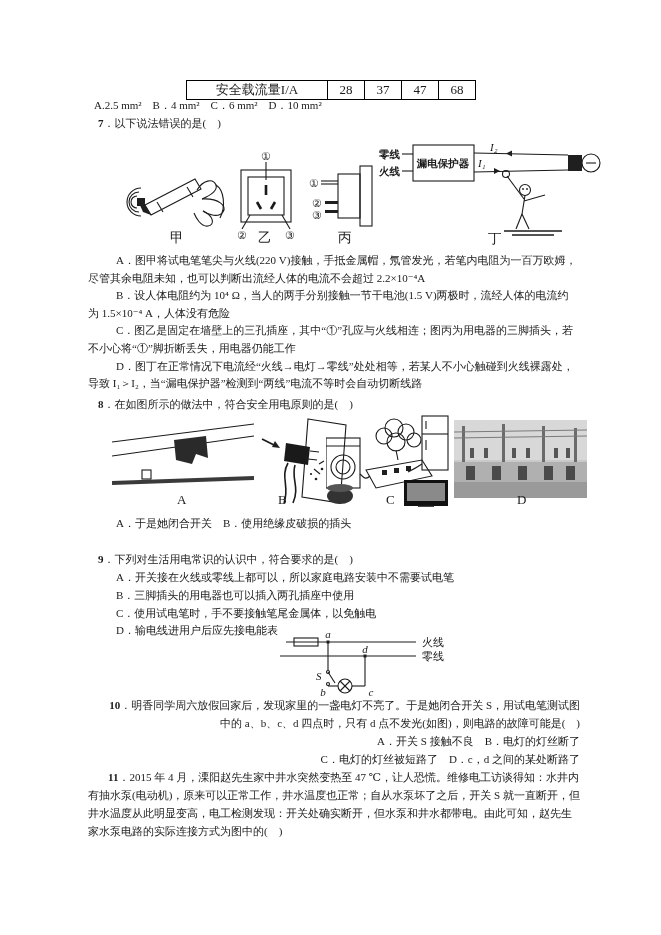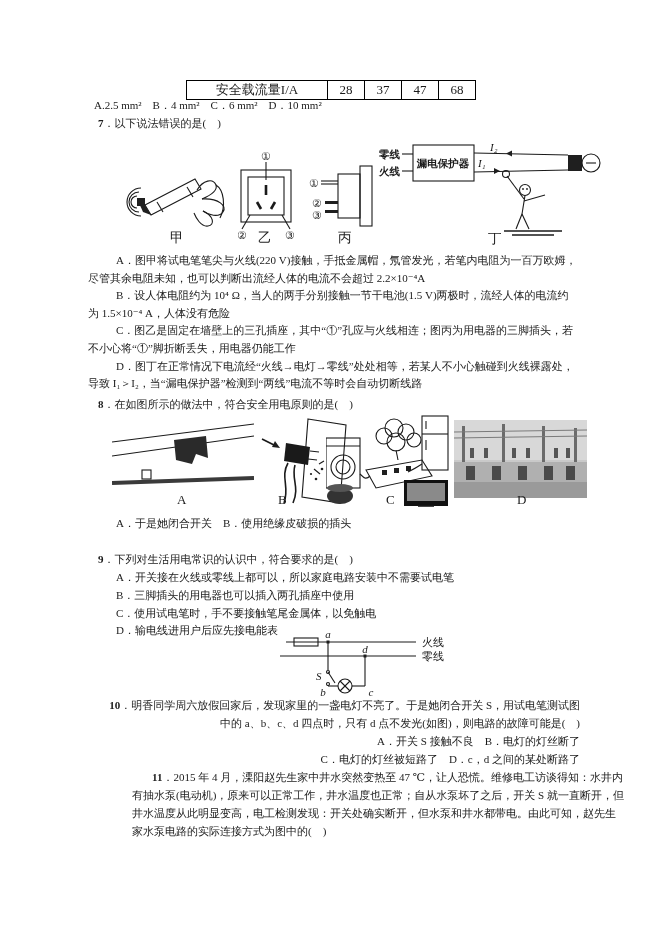--- a/index.html
+++ b/index.html
@@ -249,17 +249,17 @@
     <text class="svgtxt-i" x="45" y="68" text-anchor="middle">b</text>
     <text class="svgtxt-i" x="93" y="68" text-anchor="middle">c</text>
   </svg>
 
   <div class="abs txt" style="left:88px;top:696px;width:492px;line-height:18px;text-align:right;">
     <p style="text-indent:20px;"><span class="q-num">10</span><span>．明香同学周六放假回家后，发现家里的一盏电灯不亮了。于是她闭合开关 S，用试电笔测试图中的 a、b、c、d 四点时，只有 d 点不发光(如图)，则电路的故障可能是(　)</span></p>
     <p class="opt">A．开关 S 接触不良　B．电灯的灯丝断了</p>
     <p class="opt">C．电灯的灯丝被短路了　D．c，d 之间的某处断路了</p>
   </div>
 
-  <div class="abs txt" style="left:88px;top:768px;width:492px;line-height:18px;margin-left:44px;">
+  <div class="abs txt" style="left:88px;top:768px;width:492px;line-height:18px;">
     <p style="text-indent:20px;"><span class="q-num">11</span><span>．2015 年 4 月，溧阳赵先生家中井水突然变热至 47 ℃，让人恐慌。维修电工访谈得知：水井内有抽水泵(电动机)，原来可以正常工作，井水温度也正常；自从水泵坏了之后，开关 S 就一直断开，但井水温度从此明显变高，电工检测发现：开关处确实断开，但水泵和井水都带电。由此可知，赵先生家水泵电路的实际连接方式为图中的(　)</span></p>
   </div>
 
 </div>
 
 </body></html>

